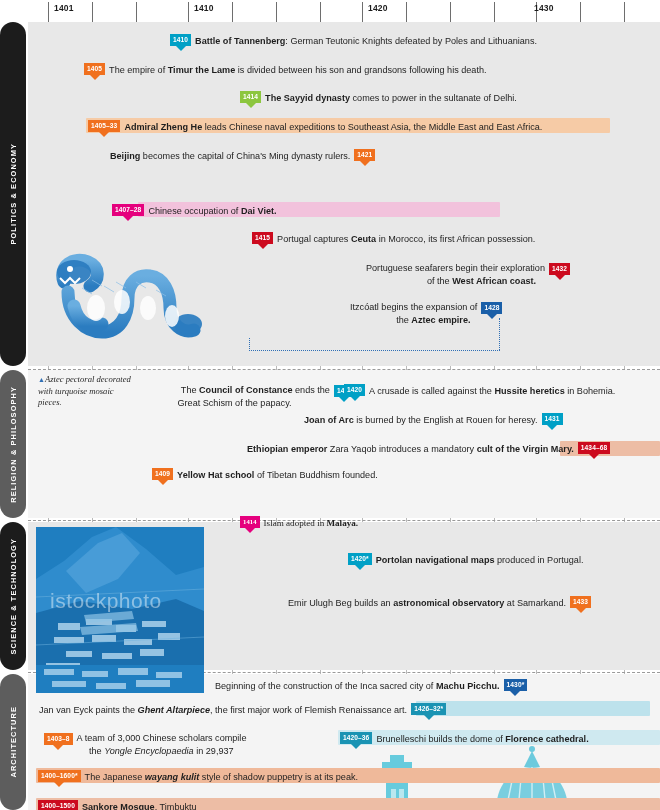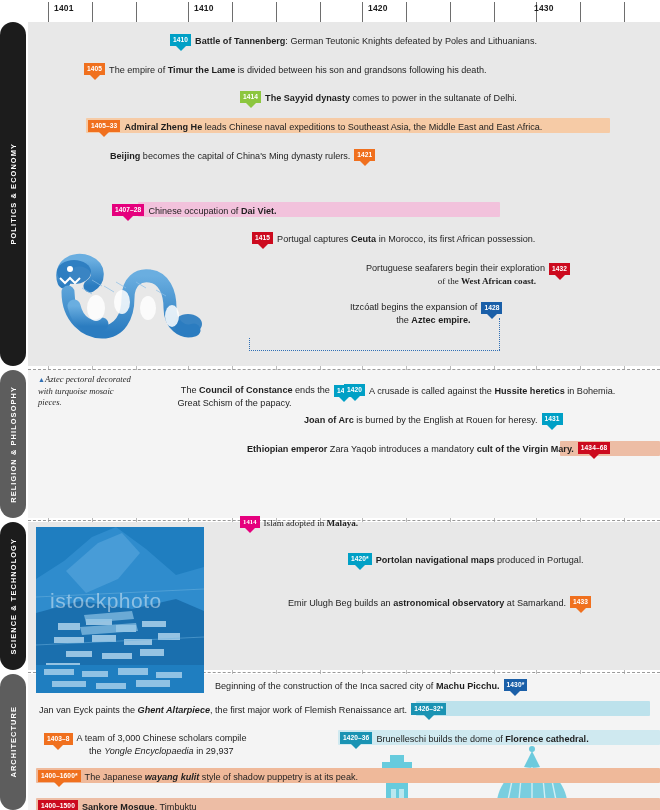--- a/index.html
+++ b/index.html
@@ -258,21 +258,21 @@
     <span class="txt" id="ev-pol-6"><span>Chinese occupation of </span><b>Dai Viet.</b></span>
   </div>
 
   <div class="ev" style="left:252px;top:232px;">
     <span class="pin left" style="background:#cc0a1e;color:#cc0a1e;"><span style="color:#fff">1415</span></span>
     <span class="txt" id="ev-pol-7"><span>Portugal captures </span><b>Ceuta</b><span> in Morocco, its first African possession.</span></span>
   </div>
 
   <div class="ev" style="left:366px;top:262px;display:block;text-align:right;">
     <span class="txt" id="ev-pol-8"><span>Portuguese seafarers begin their exploration</span></span><span class="pin right" style="background:#cc0a1e;color:#cc0a1e;"><span style="color:#fff">1432</span></span>
-    <div style="text-align:right;padding-right:34px;font-family:Liberation Serif, serif;" id="ev-pol-8b"><span>of the </span><b>West African coast.</b></div>
+    <div style="text-align:right;padding-right:34px;" id="ev-pol-8b"><span>of the </span><b>West African coast.</b></div>
   </div>
 
   <div class="ev" style="left:350px;top:301px;display:block;text-align:right;">
     <span class="txt" id="ev-pol-9"><span>Itzcóatl begins the expansion of</span></span><span class="pin right" style="background:#1a5fa8;color:#1a5fa8;"><span style="color:#fff">1428</span></span>
     <div style="text-align:right;padding-right:32px;" id="ev-pol-9b"><span>the </span><b>Aztec empire.</b></div>
   </div>
 
   <div class="conn" style="left:499px;top:318px;height:32px;"></div>
   <div class="conn-h" style="left:249px;top:350px;width:251px;"></div>
   <div class="conn" style="left:249px;top:338px;height:13px;"></div>
@@ -337,20 +337,24 @@
   <div class="ev" style="left:304px;top:413px;">
     <span class="txt" id="ev-rel-2"><b>Joan of Arc</b><span> is burned by the English at Rouen for heresy.</span></span>
     <span class="pin right" style="background:#00a0c6;color:#00a0c6;"><span style="color:#fff">1431</span></span>
   </div>
 
   <div class="ev" style="left:247px;top:442px;">
     <span class="txt" id="ev-rel-3"><b>Ethiopian emperor</b><span> Zara Yaqob introduces a mandatory </span><b>cult of the Virgin Mary.</b></span>
     <span class="pin right" style="background:#cc0a1e;color:#cc0a1e;"><span style="color:#fff">1434–68</span></span>
   </div>
 
+  <div class="ev" style="left:152px;top:468px;">
+    <span class="pin left" style="background:#f0701e;color:#f0701e;"><span style="color:#fff">1409</span></span>
+    <span class="txt" id="ev-rel-4"><b>Yellow Hat school</b><span> of Tibetan Buddhism founded.</span></span>
+  </div>
 
   <div class="ev" style="left:240px;top:516px;font-family:Liberation Serif, serif;">
     <span class="pin left" style="background:#e5007d;color:#e5007d;"><span style="color:#fff">1414</span></span>
     <span class="txt" id="ev-rel-5"><span>Islam adopted in </span><b>Malaya.</b></span>
   </div>
 
   <div class="band shade" style="top:522px;height:148px;">
     <div class="bg"></div>
     <div class="tab dark">
       <span class="vtext">SCIENCE &amp; TECHNOLOGY</span>

